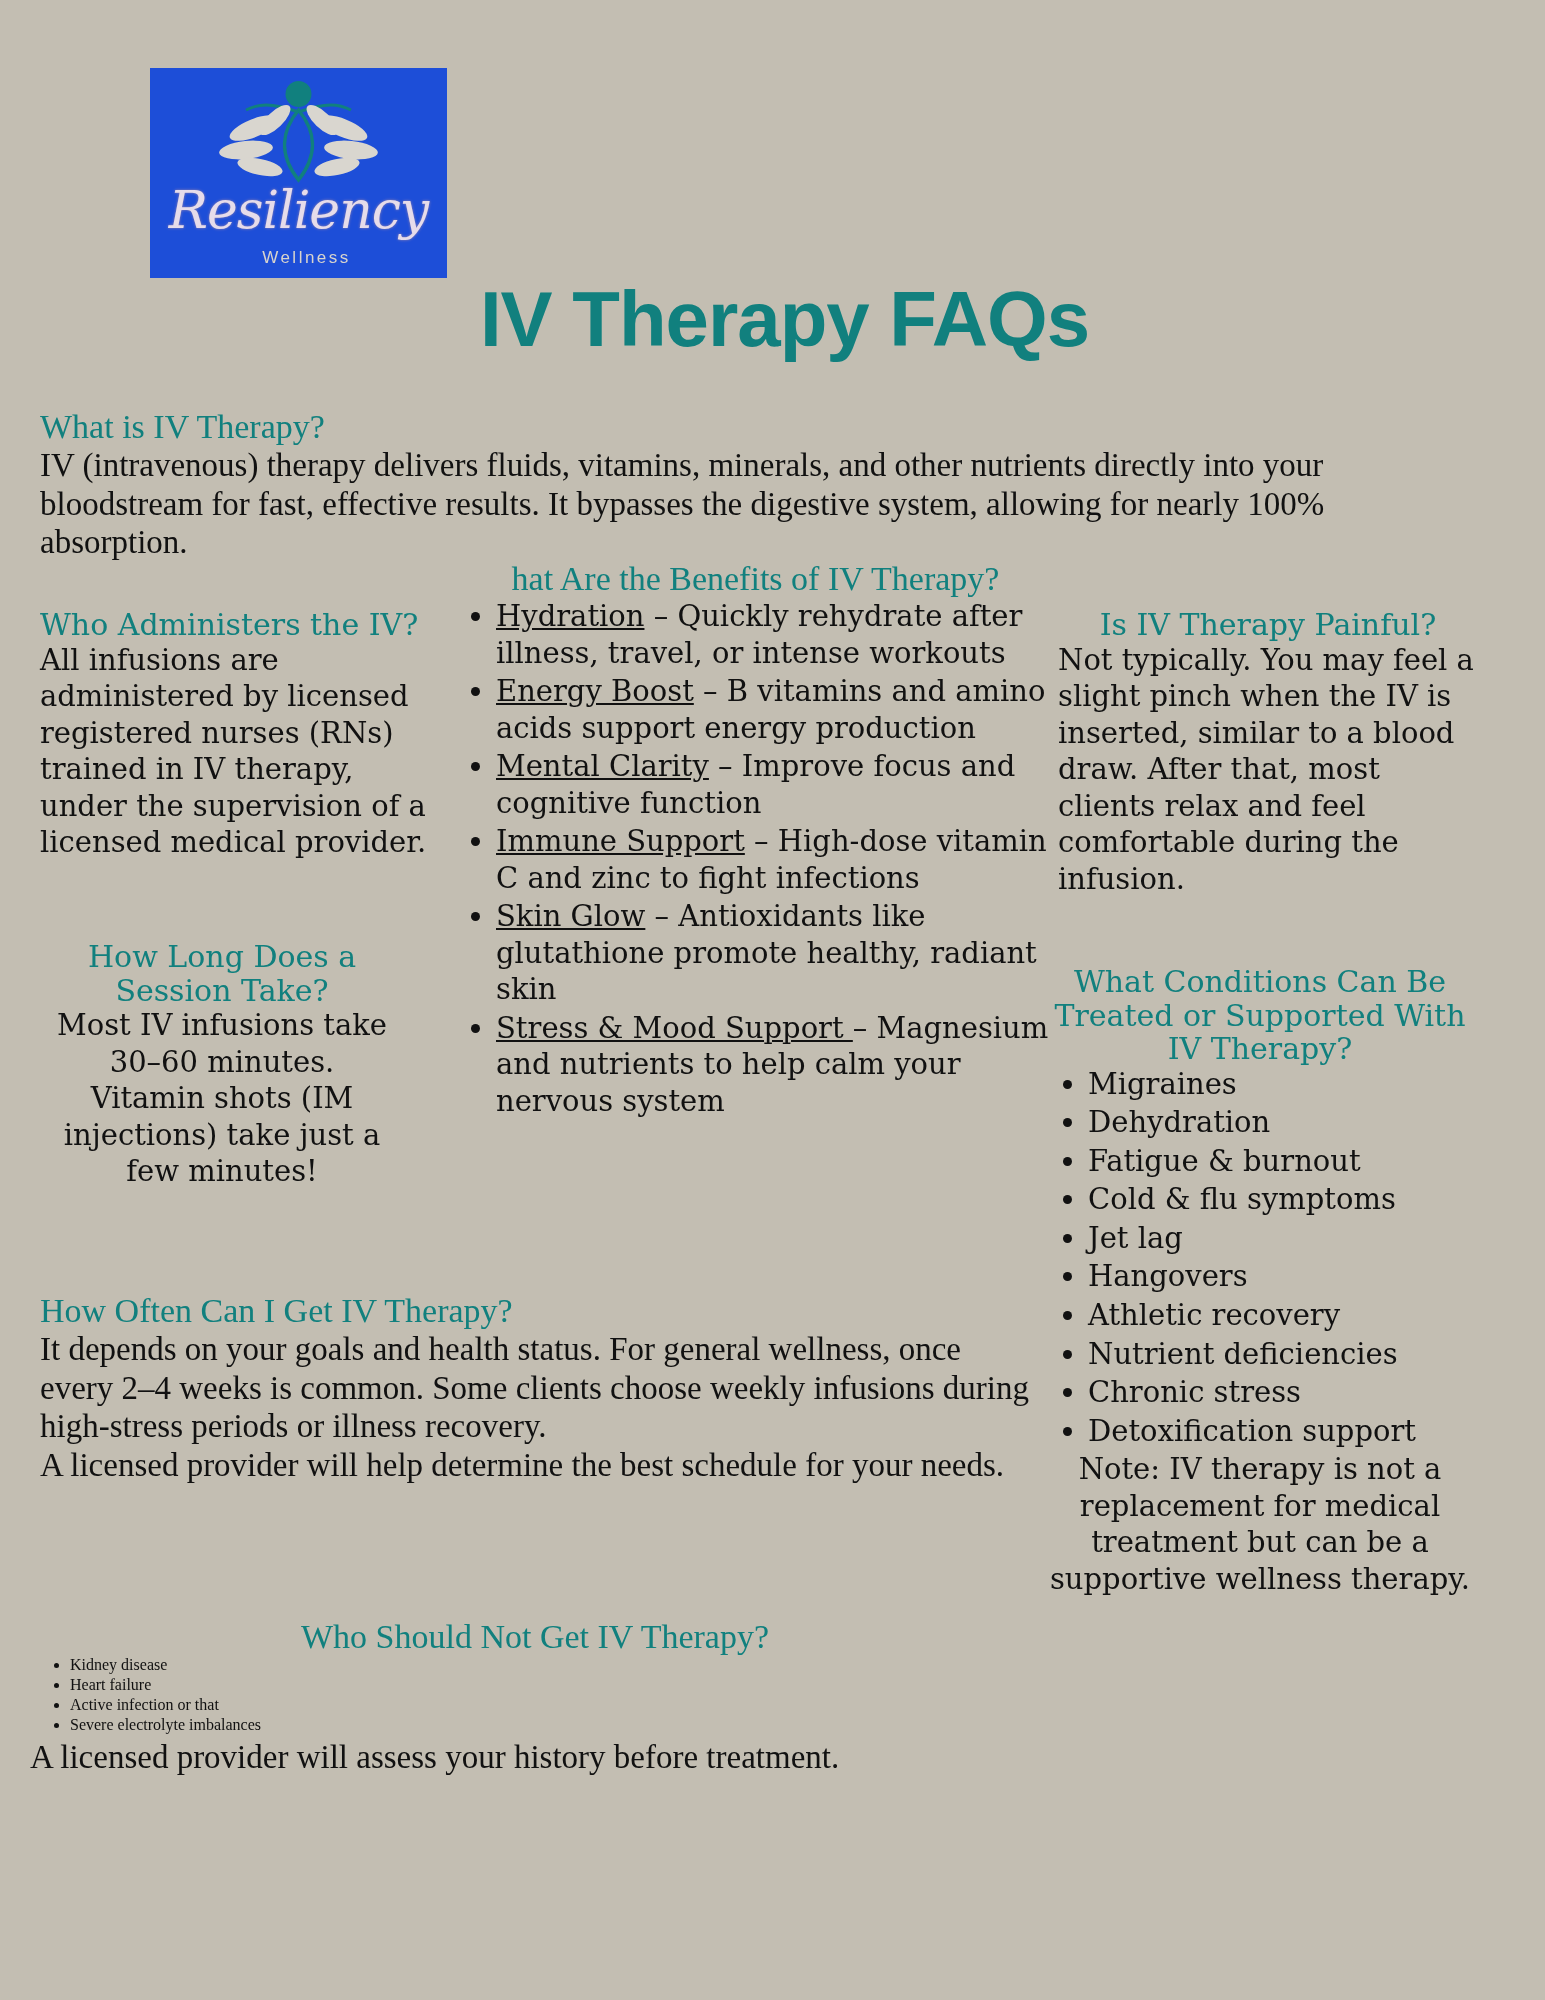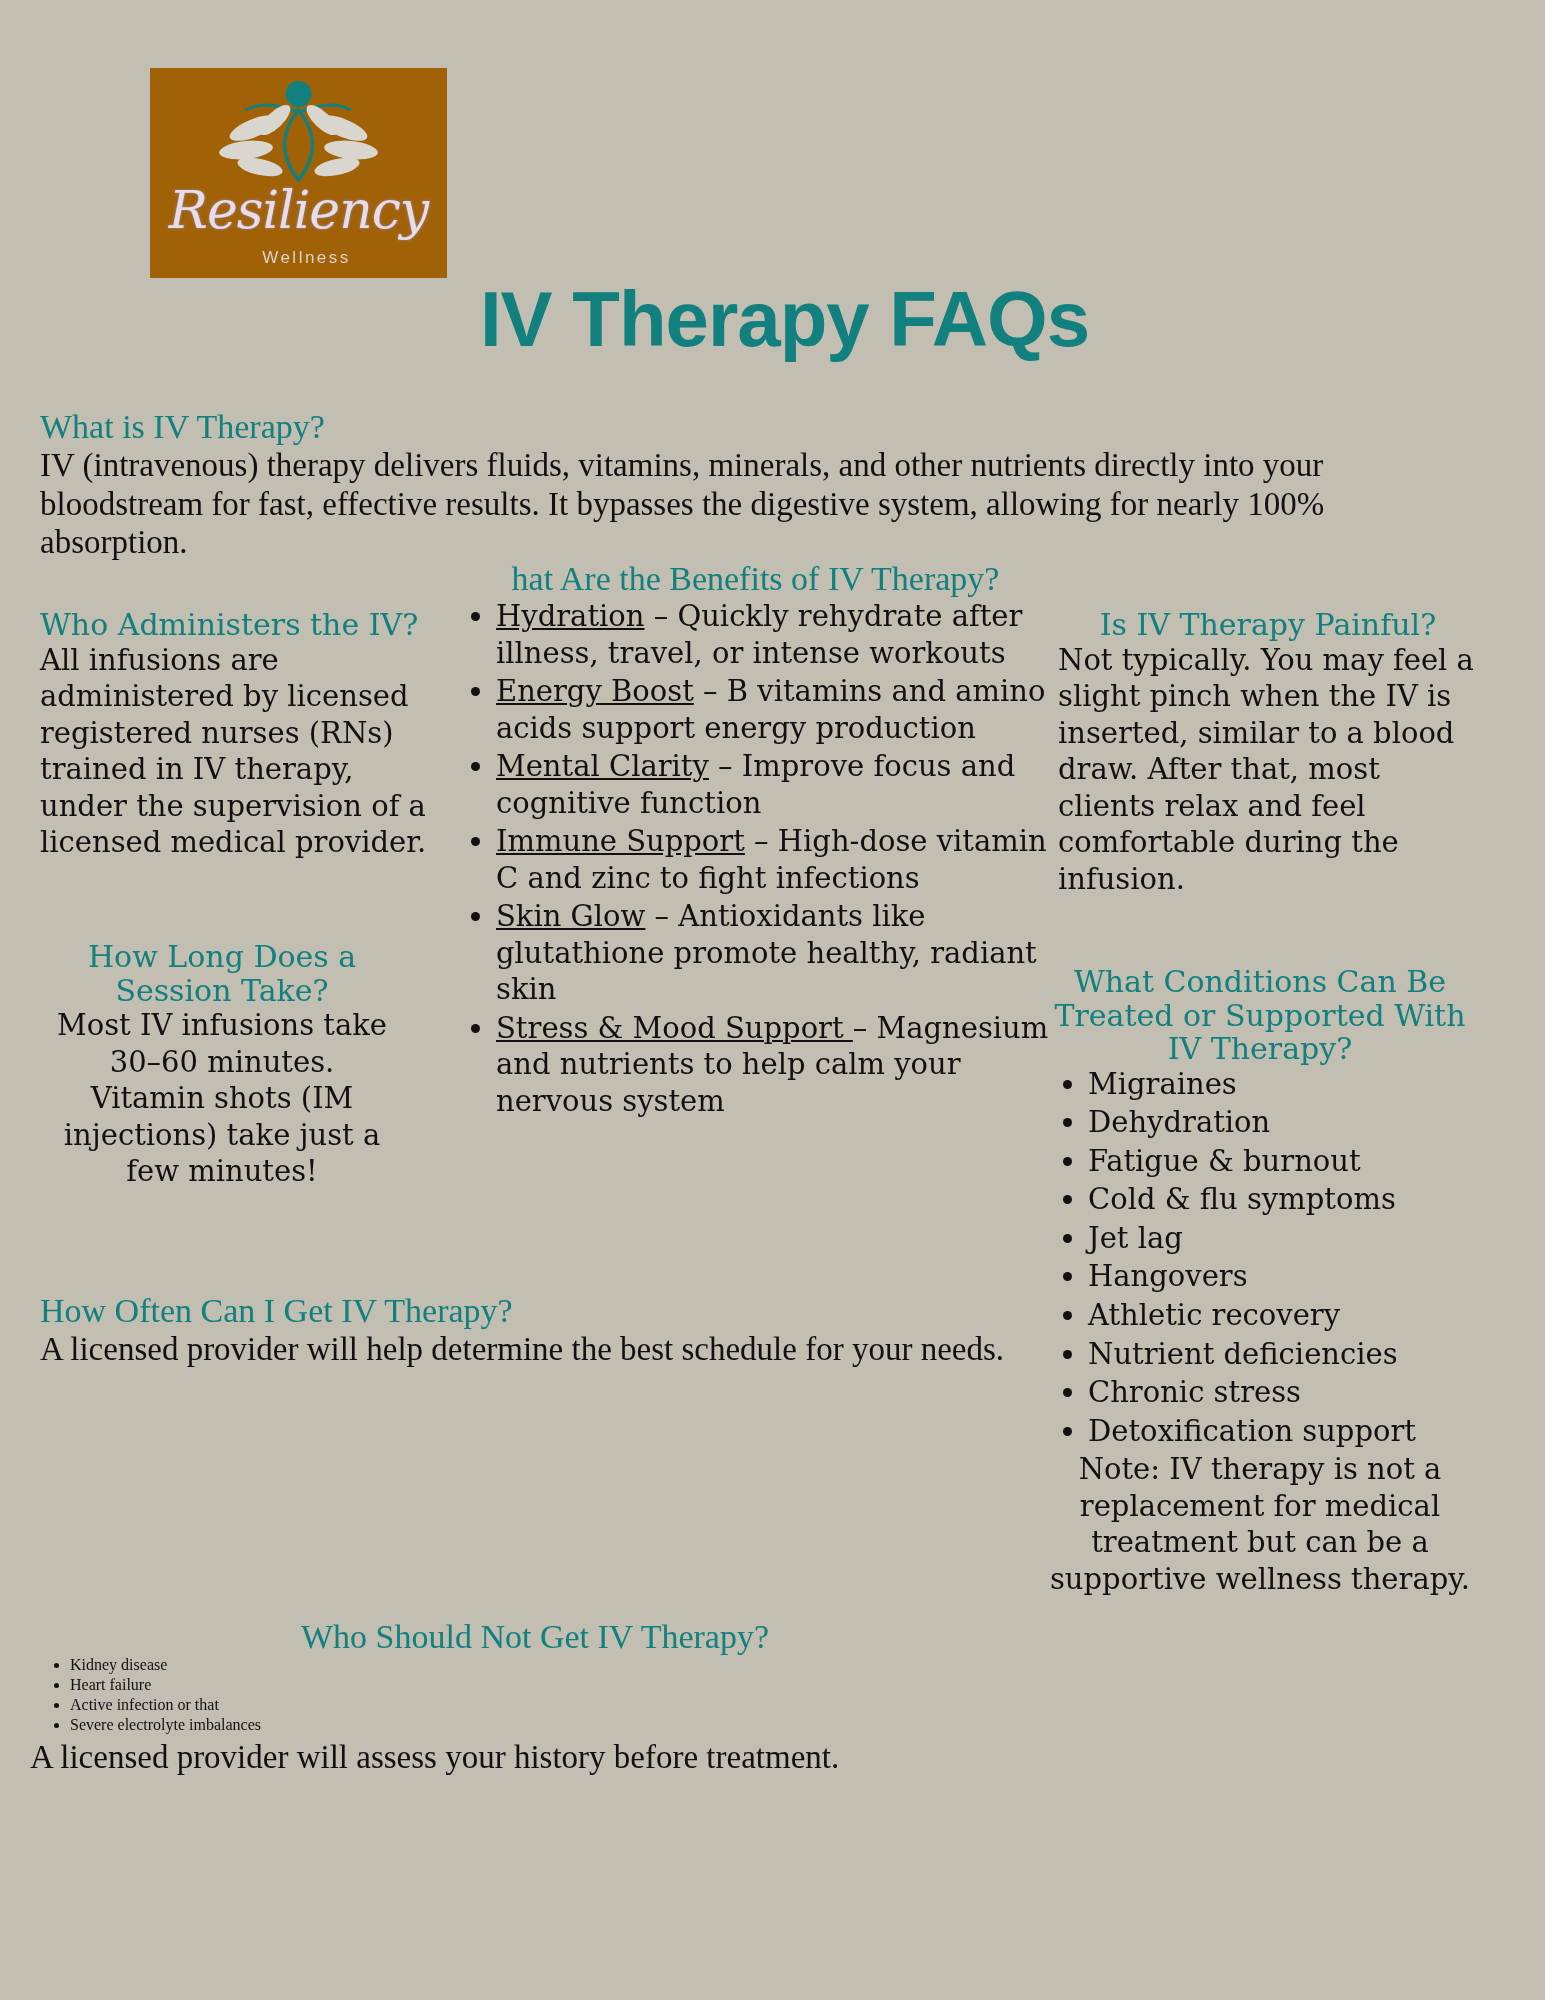--- a/index.html
+++ b/index.html
@@ -21,21 +21,21 @@
     height: 2000px;
   }
 
   
   .logo-box {
     position: absolute;
     left: 150px;
     top: 68px;
     width: 297px;
     height: 210px;
-    background: #a16207;
+    background: #1d4ed8;
   }
   .logo-mark {
     position: absolute;
     left: 0; right: 0; top: 8px;
     height: 110px;
   }
   .logo-script {
     position: absolute;
     left: 0; right: 0;
     top: 112px;
@@ -218,20 +218,21 @@
         <li>Athletic recovery</li>
         <li>Nutrient deficiencies</li>
         <li>Chronic stress</li>
         <li>Detoxification support</li>
       </ul>
     <div class="note">Note: IV therapy is not a replacement for medical treatment but can be a supportive wellness therapy.</div>
   </div>
 
   <div class="blk" id="b-how-often">
     <div class="hd">How Often Can I Get IV Therapy?</div>
+    <div class="bd">It depends on your goals and health status. For general wellness, once every 2–4 weeks is common. Some clients choose weekly infusions during high-stress periods or illness recovery.</div>
     <div class="bd">A licensed provider will help determine the best schedule for your needs.</div>
   </div>
 
   <div class="blk" id="b-not-get">
     <div class="hd hd-center">Who Should Not Get IV Therapy?</div>
     <ul class="bul" id="notget-list">
         <li>Kidney disease</li>
         <li>Heart failure</li>
         <li>Active infection or that</li>
         <li>Severe electrolyte imbalances</li>

